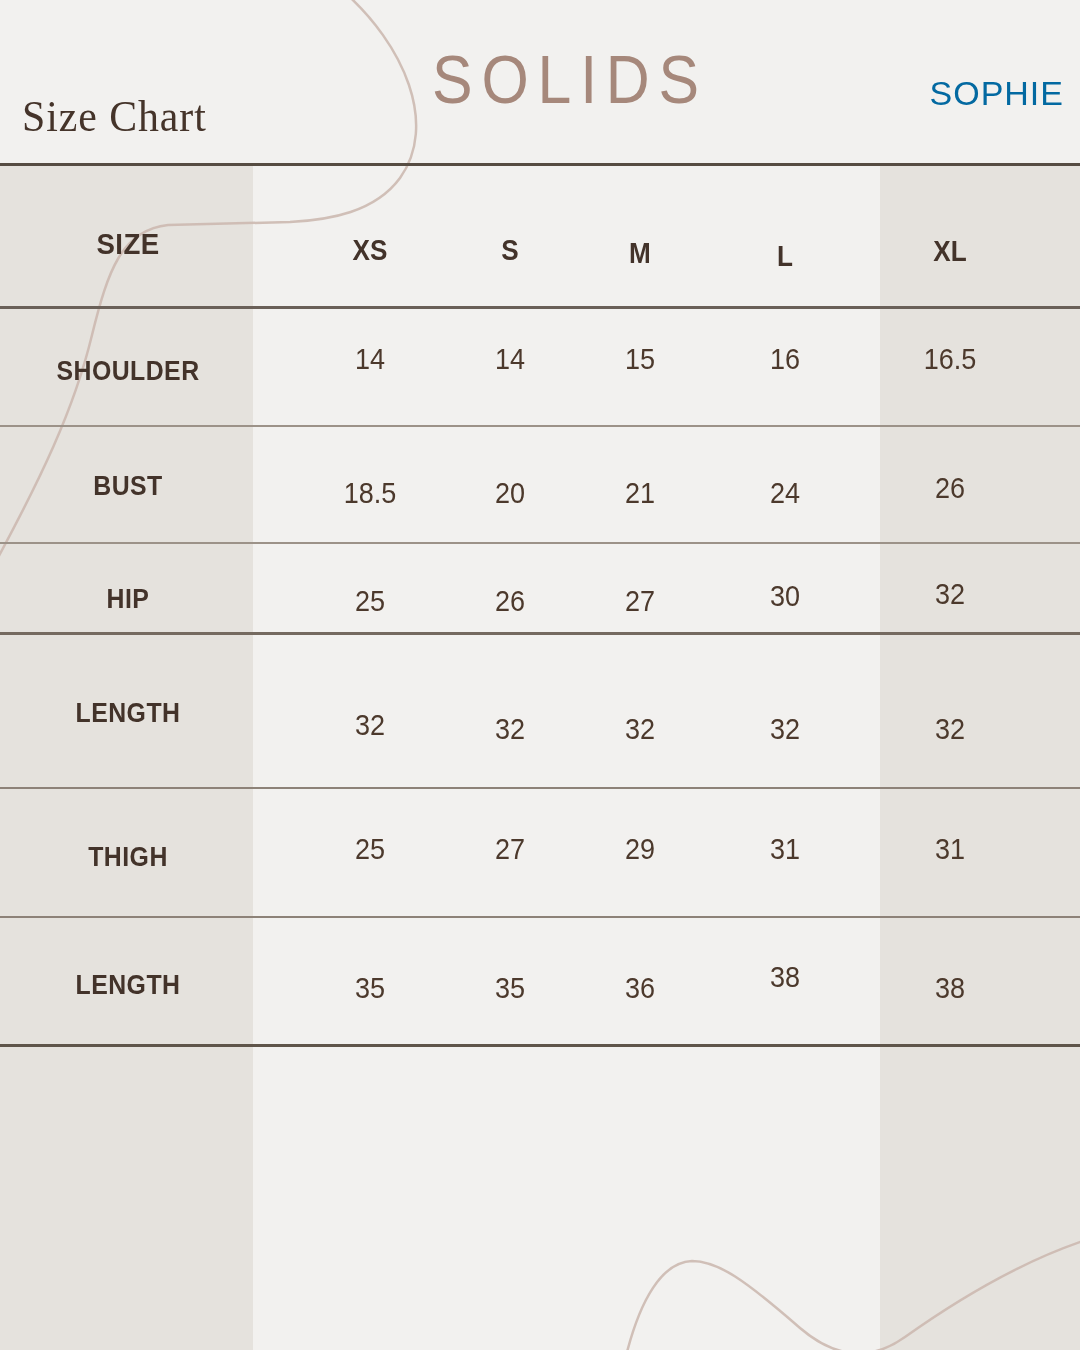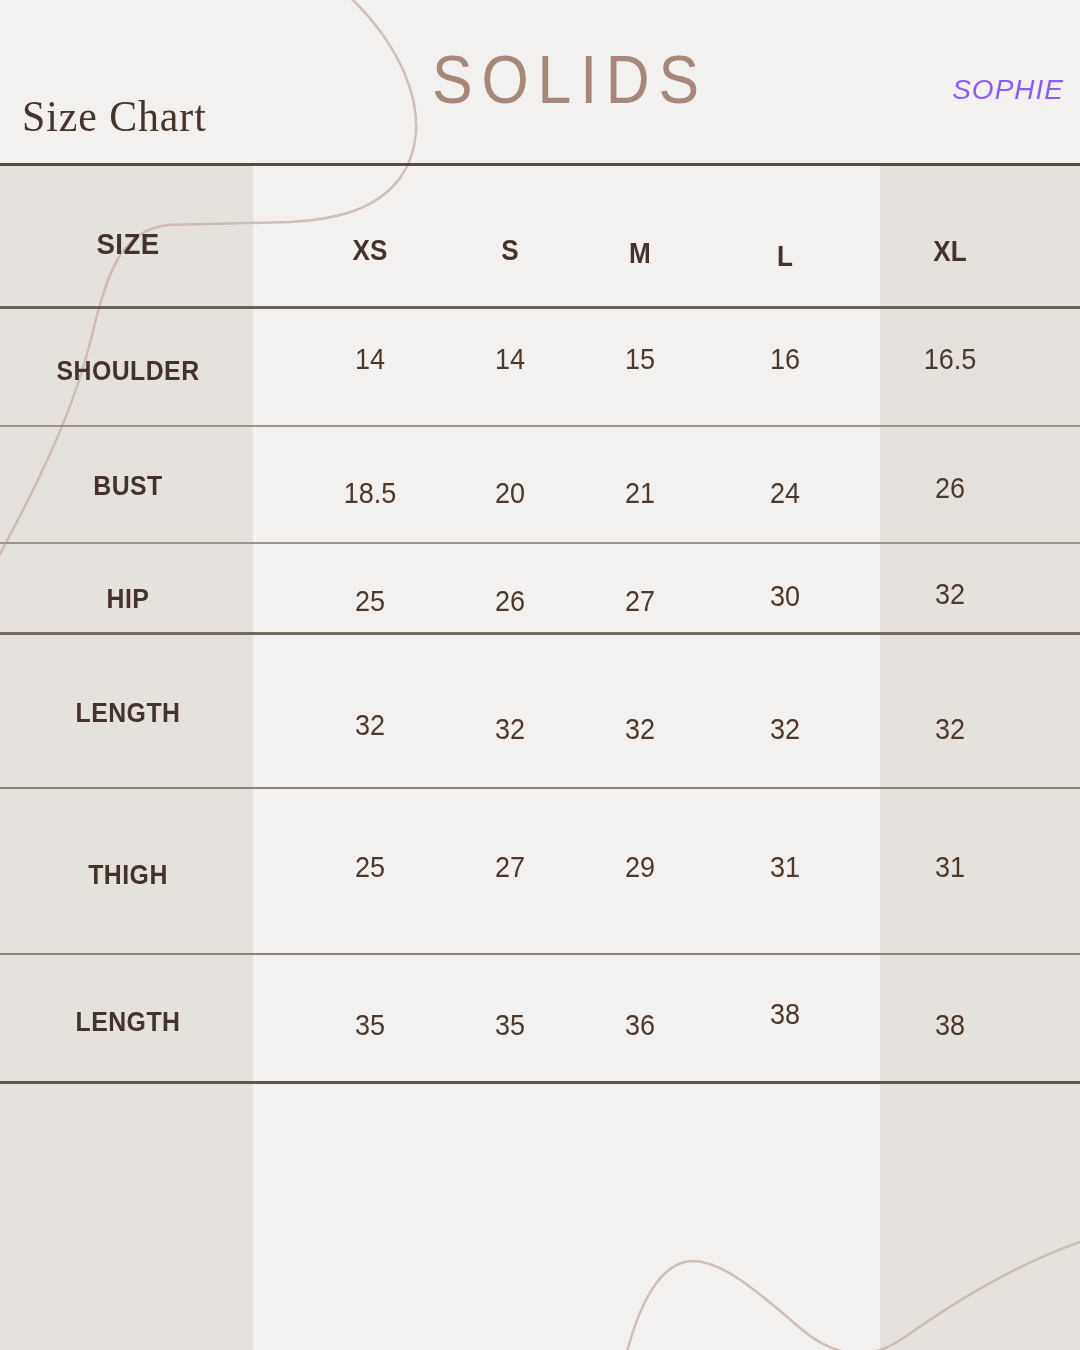--- a/index.html
+++ b/index.html
@@ -27,32 +27,32 @@
     transform:scale(.95,1.02);transform-origin:left top;white-space:nowrap;
   }
   .brand{
     position:absolute;left:570px;top:40px;
     font-size:62px;color:#a6887b;letter-spacing:9px;
     transform:translateX(-50%) scale(.98,1.1);transform-origin:center top;
     white-space:nowrap;
   }
   .product{
     position:absolute;right:16px;top:74px;
-    font-style:italic;font-size:28px;color:#8b5cf6;letter-spacing:1px;
+    font-size:34px;color:#0369a1;letter-spacing:1px;
   }
   
   .table{position:absolute;left:0;top:163px;width:1080px;}
   .row{position:relative;width:1080px;box-sizing:border-box;--vy:0px;--vyl:0px;}
   .r-header {height:143px;border-top:3px solid #564c42;--vy:14px;--vyl:8px;}
   .r-shoulder{height:119px;border-top:3px solid #6a6058;text-align:center;--vy:-8px;--vyl:4px;}
   .r-bust   {height:117px;border-top:2px solid #9c9288;--vy:8px;--vyl:1px;}
   .r-hip    {height:90px;border-top:2px solid #9c9288;--vy:13px;--vyl:11px;}
   .r-length {height:155px;border-top:3px solid #756a60;--vy:18px;--vyl:2px;}
   .r-pants  {height:133px;border-top:2px solid #9c9288;}
-  .r-thigh  {height:166px;border-top:2px solid #8d8278;--vy:-4px;--vyl:4px;}
+  .r-thigh  {height:129px;border-top:2px solid #8d8278;--vy:-4px;--vyl:4px;}
   .r-plength{height:128px;border-top:2px solid #8d8278;--vy:7px;--vyl:4px;}
   .r-footer {height:145px;border-top:3px solid #5f554a;}
   .cell{
     position:absolute;top:50%;white-space:nowrap;
     transform:translate(-50%,calc(-50% + var(--vy))) scaleX(.9);
     font-size:30px;color:#4c392c;
   }
   .c0{left:128px;} .c1{left:370px;} .c2{left:510px;} .c3{left:640px;} .c4{left:785px;} .c5{left:950px;}
   .cell.label{
     transform:translate(-50%,calc(-50% + var(--vyl))) scaleX(.92);

